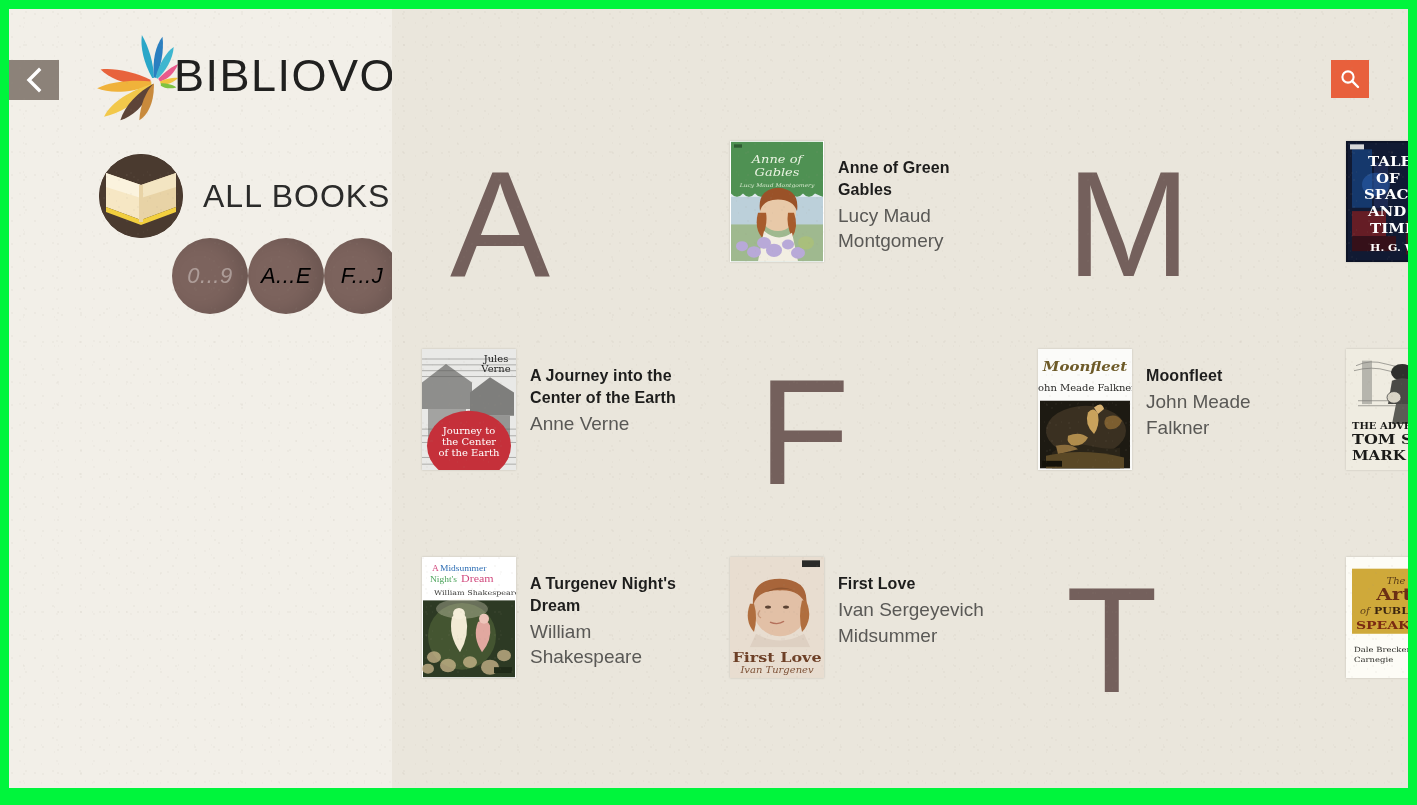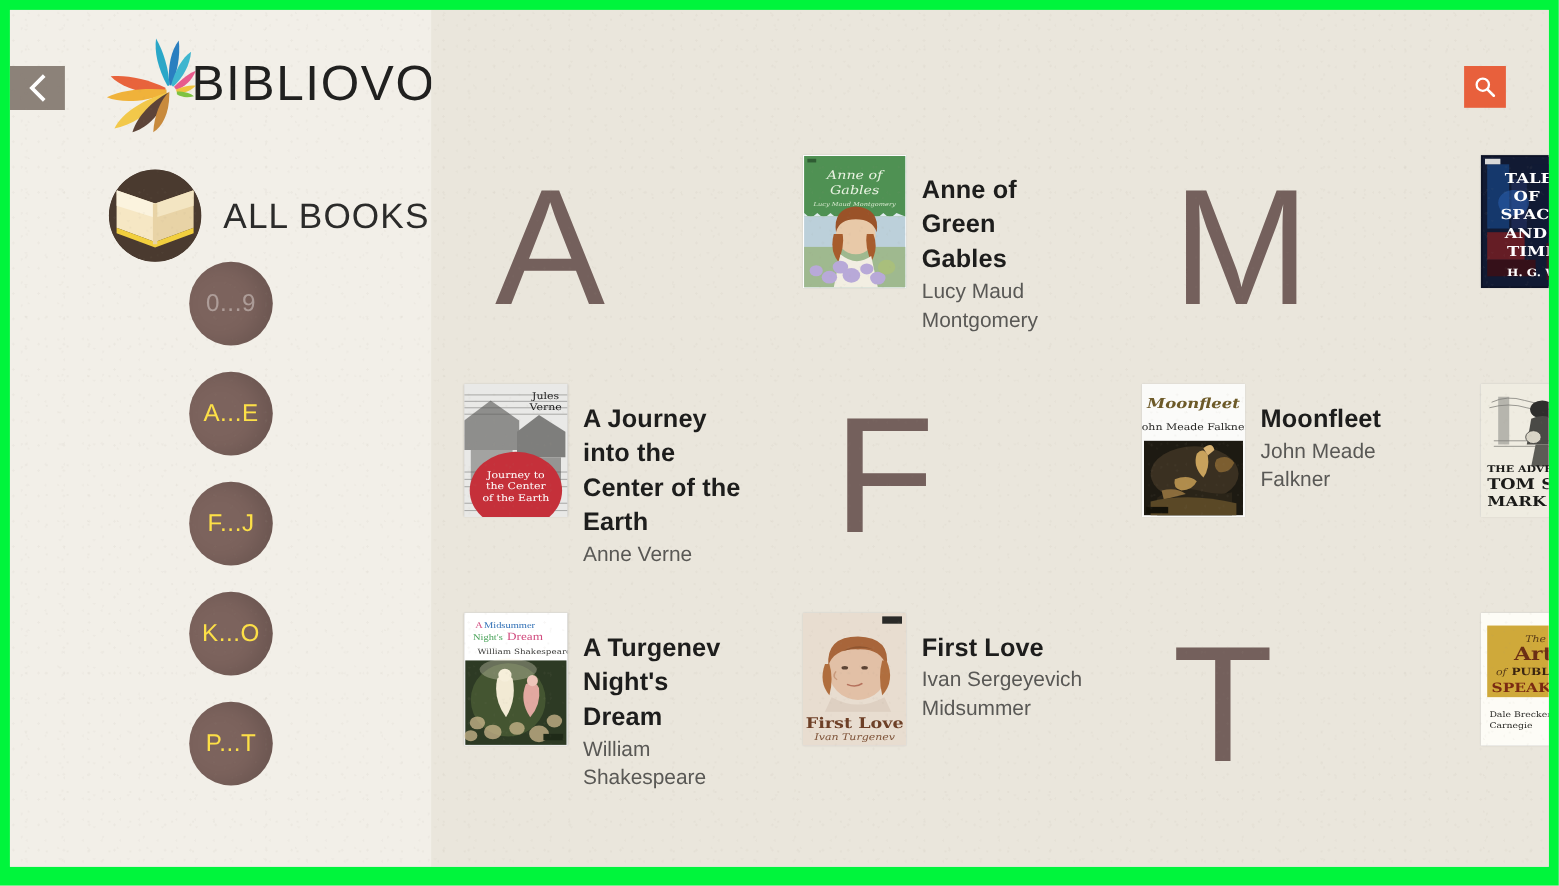--- a/index.html
+++ b/index.html
@@ -113,29 +113,30 @@
     font-size: 32px;
     letter-spacing: 1px;
     color: #2b2b2a;
   }
 
   #letter-nav {
     position: absolute;
     left: 163px;
     top: 229px;
     display: flex;
-    flex-direction: column;
-    gap: 24px;
+    flex-direction: row;
+    gap: 0;
+    font-style: italic;
   }
   .nav-pill {
     width: 76px;
     height: 76px;
     border-radius: 50%;
     background: #7c635d;
-    color: #fde047;
+    color: #000000;
     display: flex;
     align-items: center;
     justify-content: center;
     font-size: 22px;
     letter-spacing: .5px;
     cursor: pointer;
     box-shadow: inset -10px 0 18px rgba(0,0,0,.13);
     user-select: none;
   }
   .nav-pill.dim { color: rgba(244,238,236,.42); }
@@ -210,21 +211,21 @@
     box-shadow: 0 0 2px rgba(0,0,0,.18);
   }
   .cover svg { display: block; width: 100%; height: 100%; }
 
   .book-meta {
     margin-left: 14px;
     padding-top: 16px;
     width: 150px;
   }
   .book-title {
-    font-size: 23px;
+    font-size: 16px;
     font-weight: 700;
     color: #1d1d1c;
     line-height: 1.36;
     letter-spacing: .1px;
   }
   .book-author {
     font-size: 19px;
     font-weight: 400;
     color: #595855;
     line-height: 1.36;

